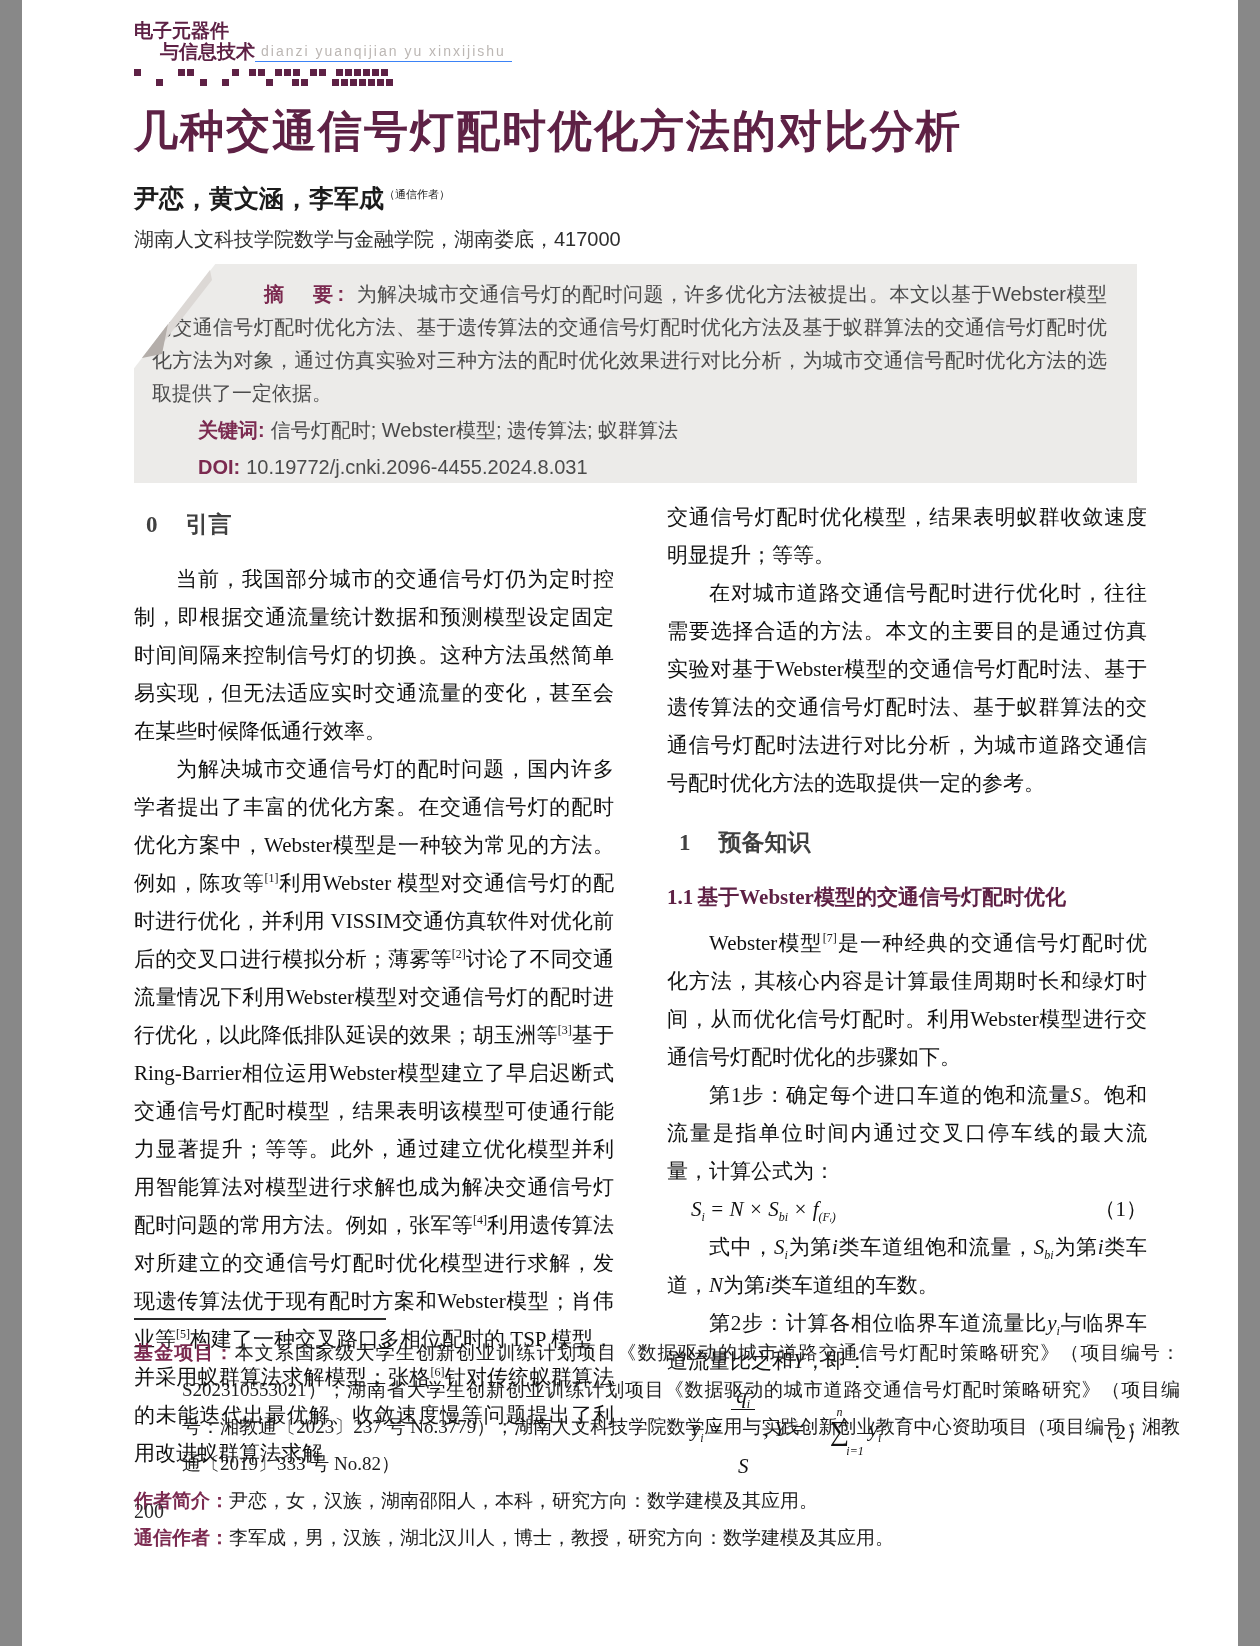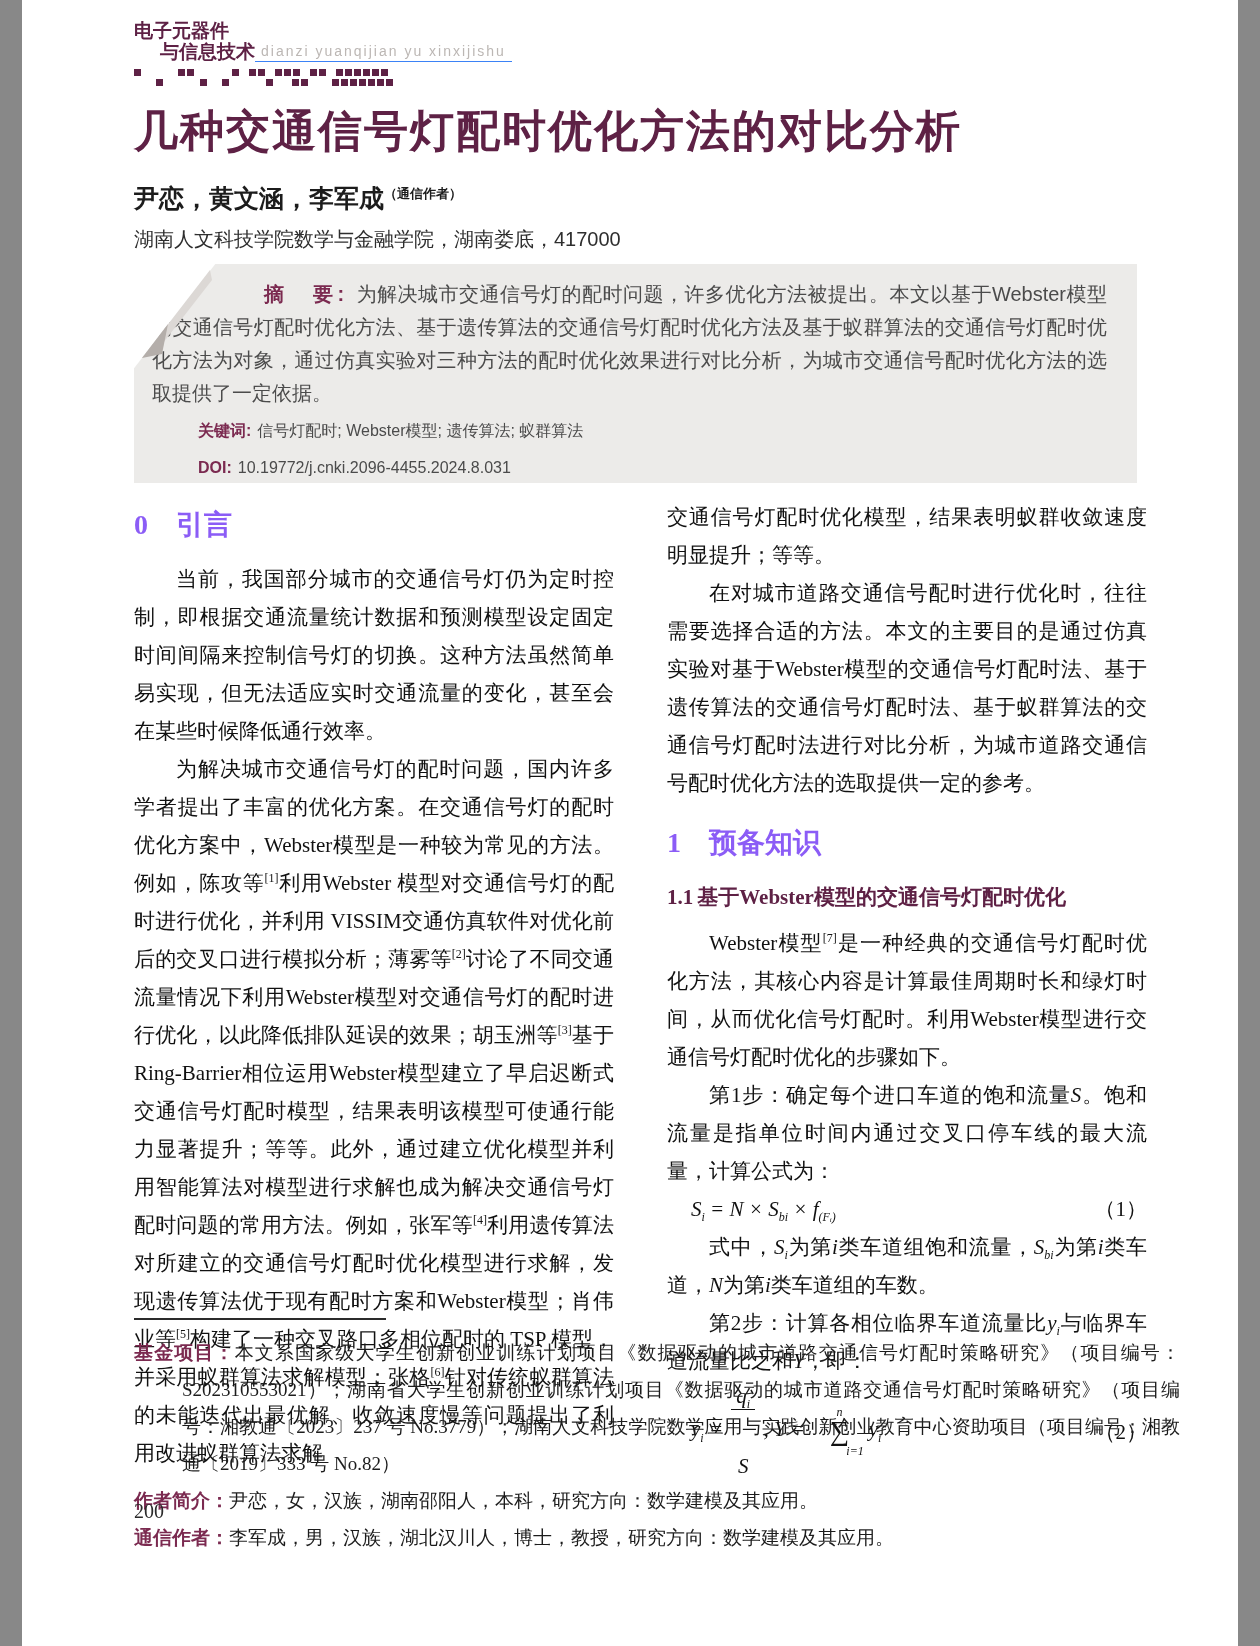--- a/index.html
+++ b/index.html
@@ -12,37 +12,37 @@
   .logo-cn .l2{margin-left:26px;}
   .logo-pinyin{display:inline-block;font-family:"Liberation Sans",sans-serif;color:#bcb7b4;font-size:14px;
            border-bottom:1px solid #3b82f6;padding:0 6px 2px 6px;vertical-align:bottom;letter-spacing:2px;}
   .logo-row{display:flex;align-items:flex-end;}
   .dots{margin-top:6px;}
   
   .title{position:absolute;left:112px;top:102px;width:1040px;font-weight:bold;color:#5e2145;
          font-size:44px;letter-spacing:2px;font-family:"Liberation Sans","DejaVu Sans",sans-serif;}
   .authors{position:absolute;left:112px;top:182px;font-size:25px;font-weight:bold;color:#1c1c1c;
            font-family:"Liberation Sans",sans-serif;}
-  .authors sup{font-size:13px;font-weight:bold;}
+  .authors sup{font-size:11px;font-weight:normal;}
   .affiliation{position:absolute;left:112px;top:226px;font-size:20px;color:#2e2e2e;
            font-family:"Liberation Sans",sans-serif;}
   
   .abstract{position:absolute;left:112px;top:264px;width:1003px;height:219px;background:#ecebe9;
             padding:14px 30px 10px 18px;box-sizing:border-box;
             font-family:"Liberation Sans","DejaVu Sans",sans-serif;}
   .curl{position:absolute;left:-6px;top:-6px;}
   .abs-p{margin:0;font-size:20px;line-height:33px;color:#4b4b4b;text-align:justify;text-indent:112px;}
   .abs-label{color:#7b2a50;font-weight:bold;letter-spacing:4px;margin-right:8px;}
-  .kw-p,.doi-p{margin:4px 0 0 46px;font-size:16px;line-height:33px;color:#4b4b4b;}
+  .kw-p,.doi-p{margin:4px 0 0 46px;font-size:20px;line-height:33px;color:#4b4b4b;}
   .kw-label,.doi-label{color:#7b2a50;font-weight:bold;margin-right:6px;}
   
   .col{position:absolute;top:498px;width:480px;font-size:21px;line-height:38px;text-align:justify;}
   .col-left{left:112px;}
   .col-right{left:645px;}
-  h2.sec{font-size:28px;color:#8b5cf6;margin:8px 0 16px 0;font-weight:bold;}
+  h2.sec{font-size:23px;color:#404040;margin:8px 0 16px 12px;font-weight:bold;}
   h2.sec .num{margin-right:28px;}
   h3.subsec{font-size:21px;color:#5e2145;margin:12px 0 8px 0;font-weight:bold;}
   h3.subsec .num{margin-right:4px;}
   p.body{margin:0;text-indent:2em;}
   p.cont{margin:0;text-indent:0;}
   .col sup{font-size:12px;line-height:0;}
   .col sub{font-size:12px;line-height:0;}
   .it{font-style:italic;}
   
   .formula{display:flex;justify-content:space-between;align-items:center;padding-left:24px;margin:4px 0;

